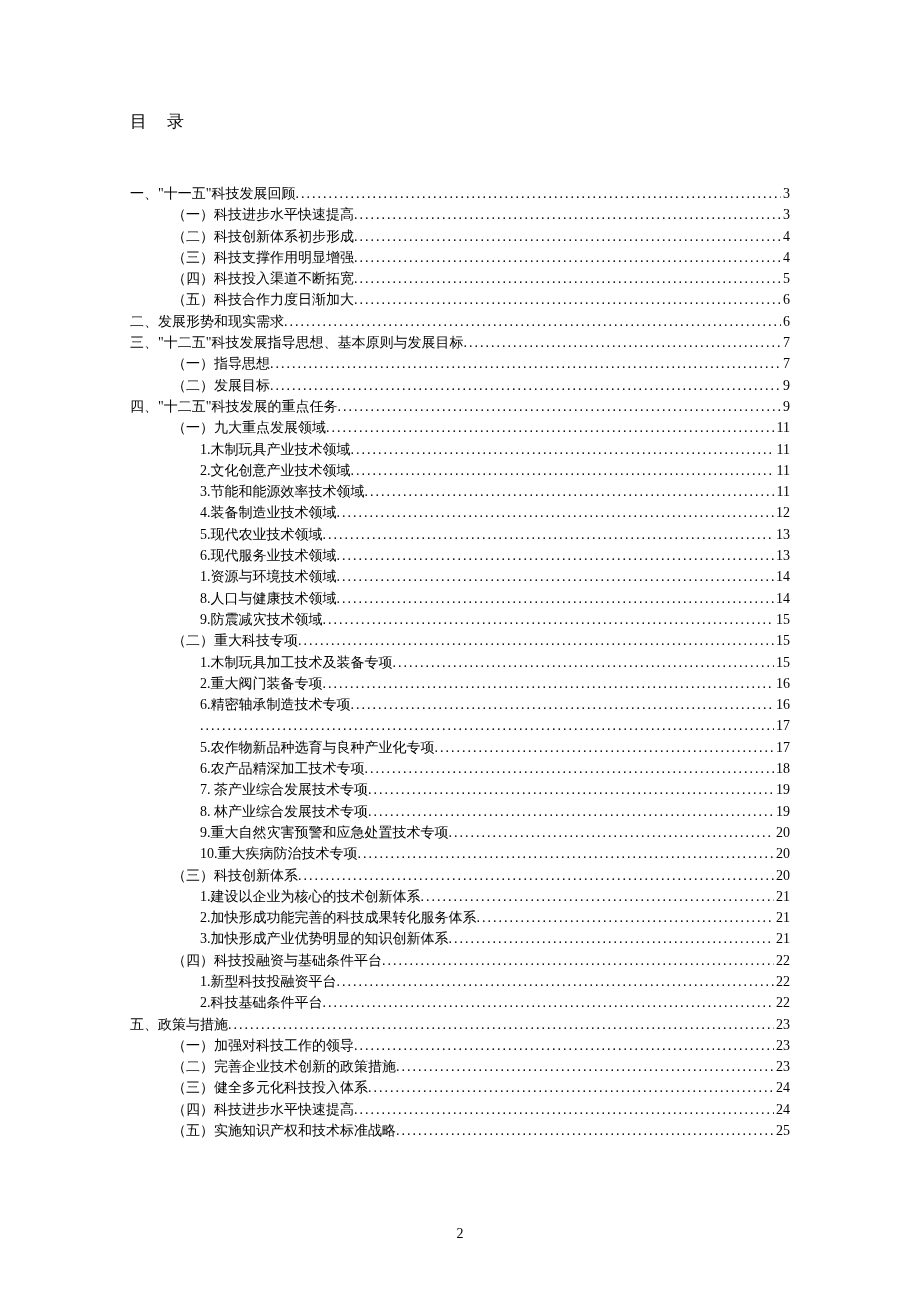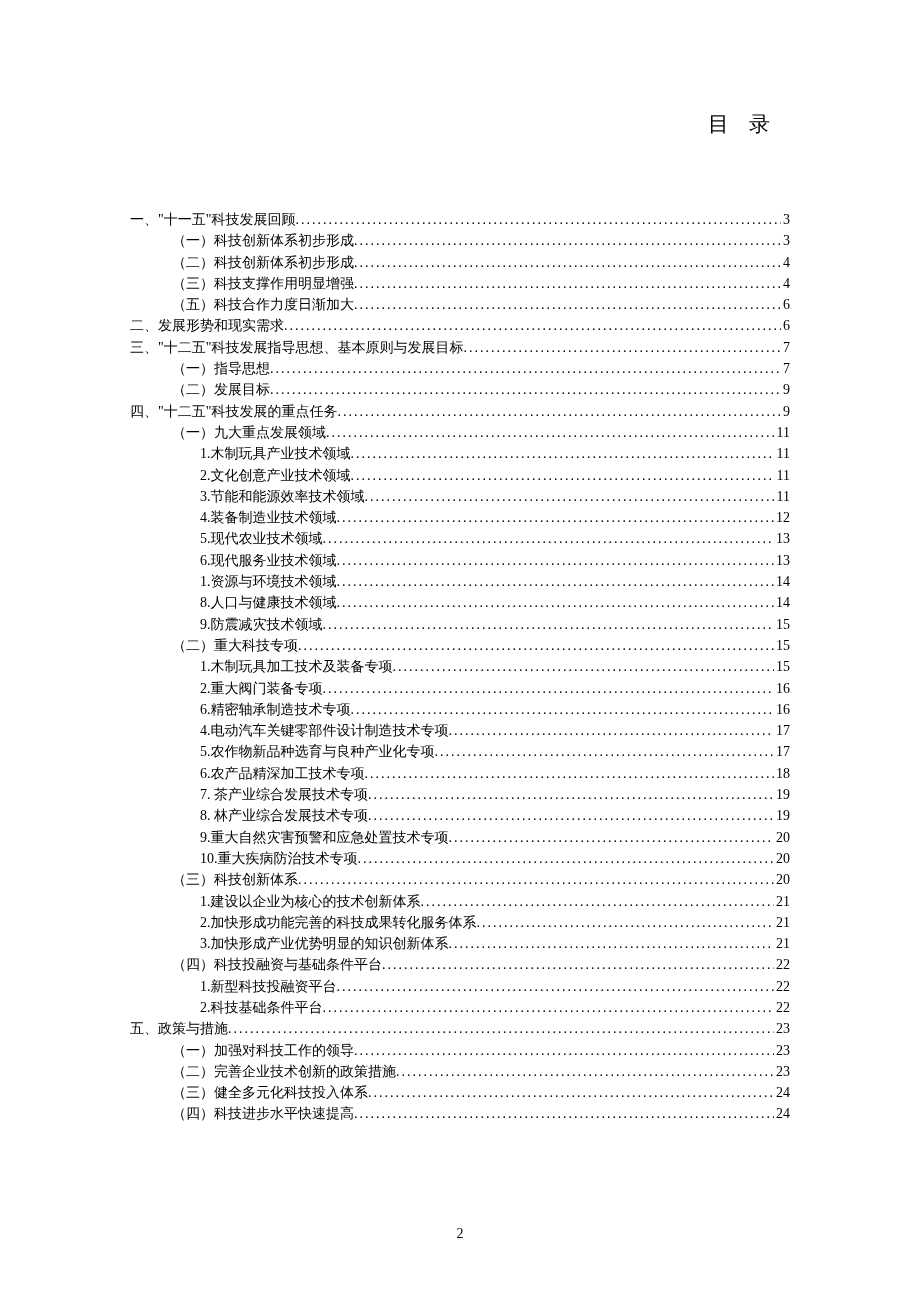--- a/index.html
+++ b/index.html
@@ -12,24 +12,24 @@
       font-family: "SimSun", "宋体", serif;
       width: 920px;
       height: 1302px;
       position: relative;
       color: #000;
     }
     .page {
       padding: 110px 130px 0 130px;
     }
     .title {
-      text-align: right;
-      font-size: 21px;
+      text-align: left;
+      font-size: 17px;
       letter-spacing: 20px;
-      margin-bottom: 71px;
+      margin-bottom: 50px;
       font-weight: normal;
     }
     .toc-row {
       display: flex;
       align-items: baseline;
       font-size: 14px;
       line-height: 21.3px;
       white-space: nowrap;
     }
     .indent-0 { padding-left: 0; }
@@ -65,35 +65,40 @@
 
 <div class="page">
   <h1 class="title">目录</h1>
   <div id="toc-container">
       <div class="toc-row indent-0">
         <span class="label">一、"十一五"科技发展回顾</span>
         <span class="dots"></span>
         <span class="pagenum">3</span>
       </div>
       <div class="toc-row indent-1">
-        <span class="label">（一）科技创新体系初步形成</span>
+        <span class="label">（一）科技进步水平快速提高</span>
         <span class="dots"></span>
         <span class="pagenum">3</span>
       </div>
       <div class="toc-row indent-1">
         <span class="label">（二）科技创新体系初步形成</span>
         <span class="dots"></span>
         <span class="pagenum">4</span>
       </div>
       <div class="toc-row indent-1">
         <span class="label">（三）科技支撑作用明显增强</span>
         <span class="dots"></span>
         <span class="pagenum">4</span>
       </div>
       <div class="toc-row indent-1">
+        <span class="label">（四）科技投入渠道不断拓宽</span>
+        <span class="dots"></span>
+        <span class="pagenum">5</span>
+      </div>
+      <div class="toc-row indent-1">
         <span class="label">（五）科技合作力度日渐加大</span>
         <span class="dots"></span>
         <span class="pagenum">6</span>
       </div>
       <div class="toc-row indent-0">
         <span class="label">二、发展形势和现实需求</span>
         <span class="dots"></span>
         <span class="pagenum">6</span>
       </div>
       <div class="toc-row indent-0">
@@ -180,21 +185,20 @@
         <span class="label">2.重大阀门装备专项</span>
         <span class="dots"></span>
         <span class="pagenum">16</span>
       </div>
       <div class="toc-row indent-2">
         <span class="label">6.精密轴承制造技术专项</span>
         <span class="dots"></span>
         <span class="pagenum">16</span>
       </div>
       <div class="toc-row indent-2">
-        <span class="label">4.电动汽车关键零部件设计制造技术专项</span>
         <span class="dots"></span>
         <span class="pagenum">17</span>
       </div>
       <div class="toc-row indent-2">
         <span class="label">5.农作物新品种选育与良种产业化专项</span>
         <span class="dots"></span>
         <span class="pagenum">17</span>
       </div>
       <div class="toc-row indent-2">
         <span class="label">6.农产品精深加工技术专项</span>
@@ -273,17 +277,22 @@
       </div>
       <div class="toc-row indent-1">
         <span class="label">（三）健全多元化科技投入体系</span>
         <span class="dots"></span>
         <span class="pagenum">24</span>
       </div>
       <div class="toc-row indent-1">
         <span class="label">（四）科技进步水平快速提高</span>
         <span class="dots"></span>
         <span class="pagenum">24</span>
+      </div>
+      <div class="toc-row indent-1">
+        <span class="label">（五）实施知识产权和技术标准战略</span>
+        <span class="dots"></span>
+        <span class="pagenum">25</span>
       </div>
     </div>
 </div>
 
 <div class="page-number">2</div>
 
 </body></html>

